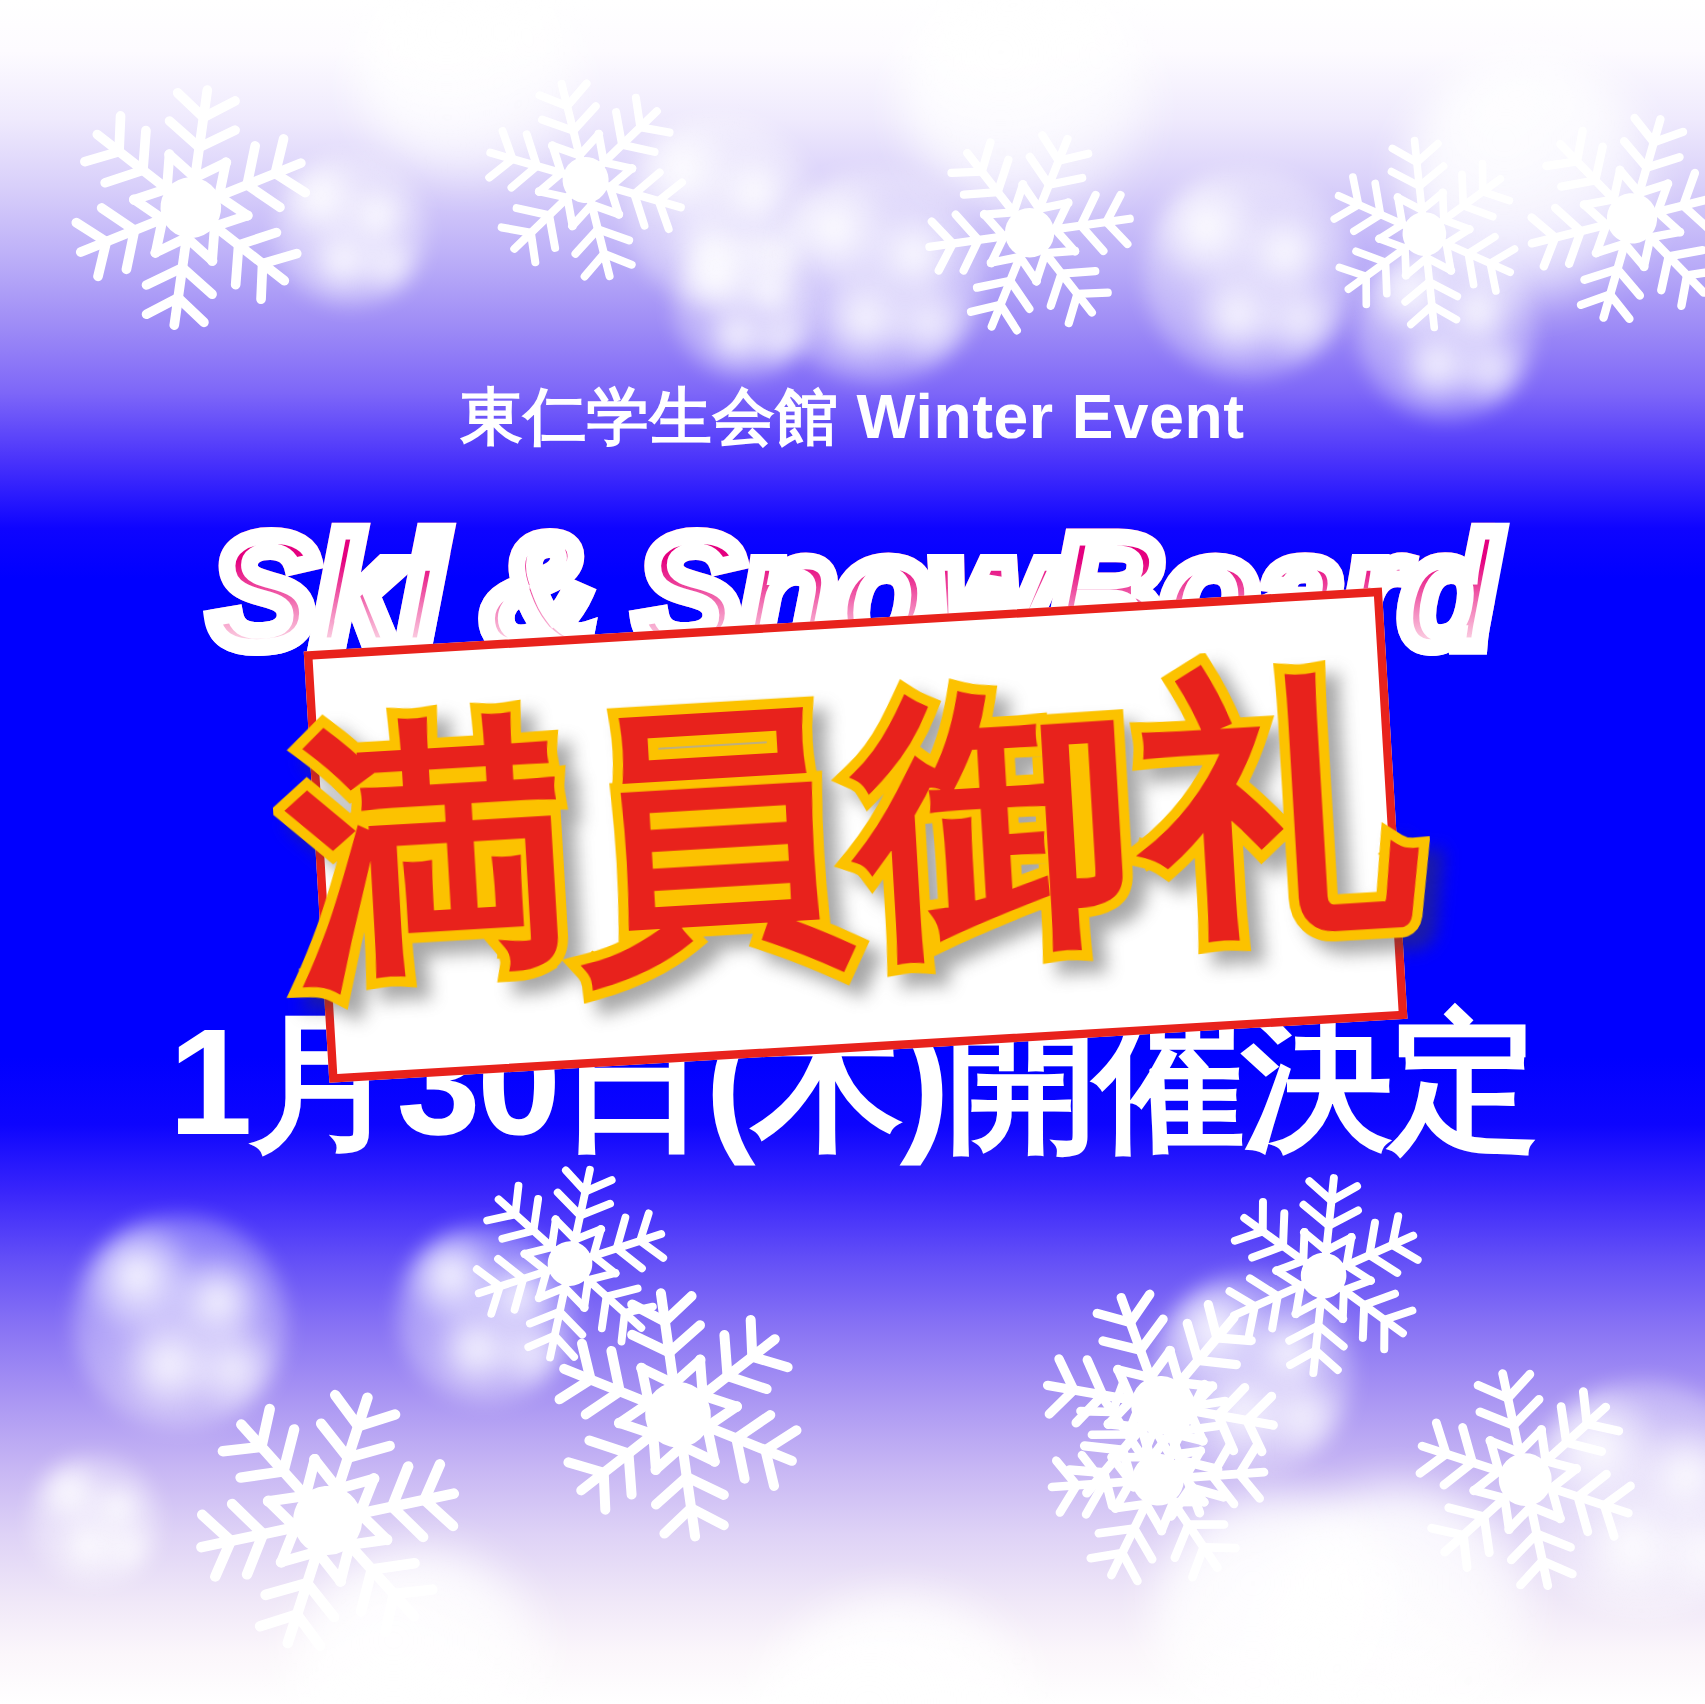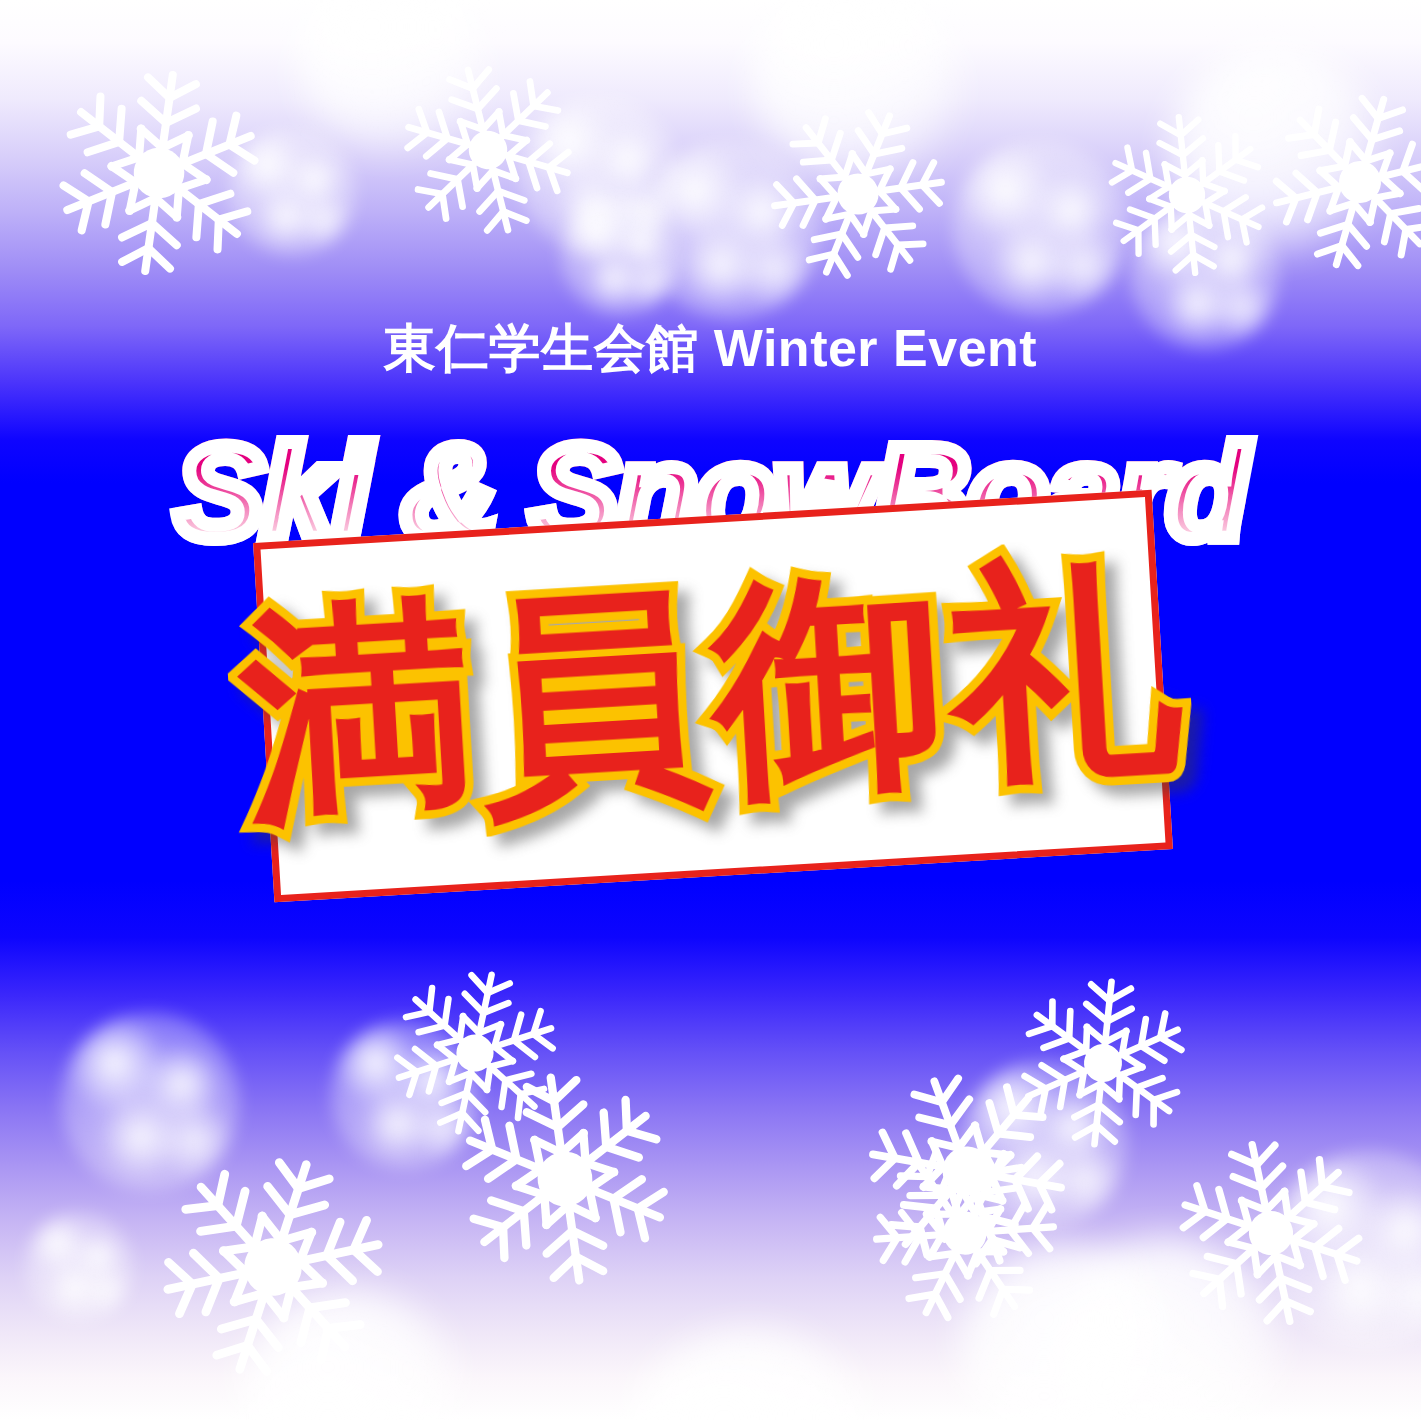--- a/index.html
+++ b/index.html
@@ -470,20 +470,23 @@
   </div>
 
   <div class="text-layer">
 
     <div class="event-header">東仁学生会館 Winter Event</div>
 
     <div class="main-title">
       <span class="fill">Ski &amp; SnowBoard</span>
     </div>
 
+    <div class="date-line">
+      <span class="inner">1月30日(木)開催決定</span>
+    </div>
 
   </div>
 
   <div class="stamp">
     <span class="stamp-text">満員御礼</span>
   </div>
 
 </div>
 
 </body></html>

